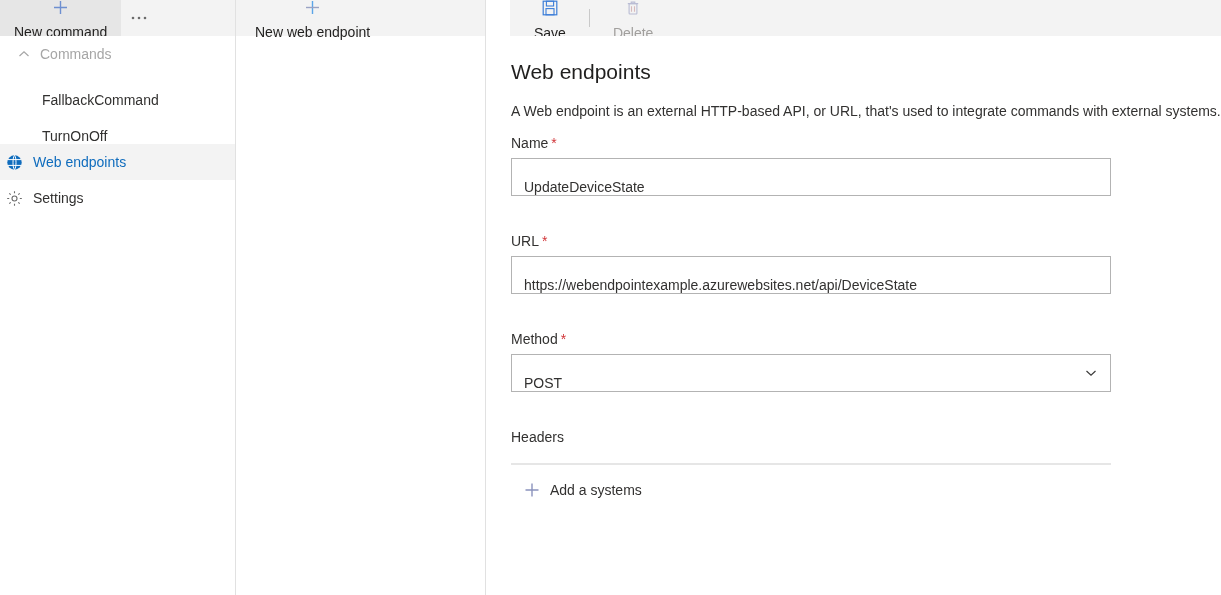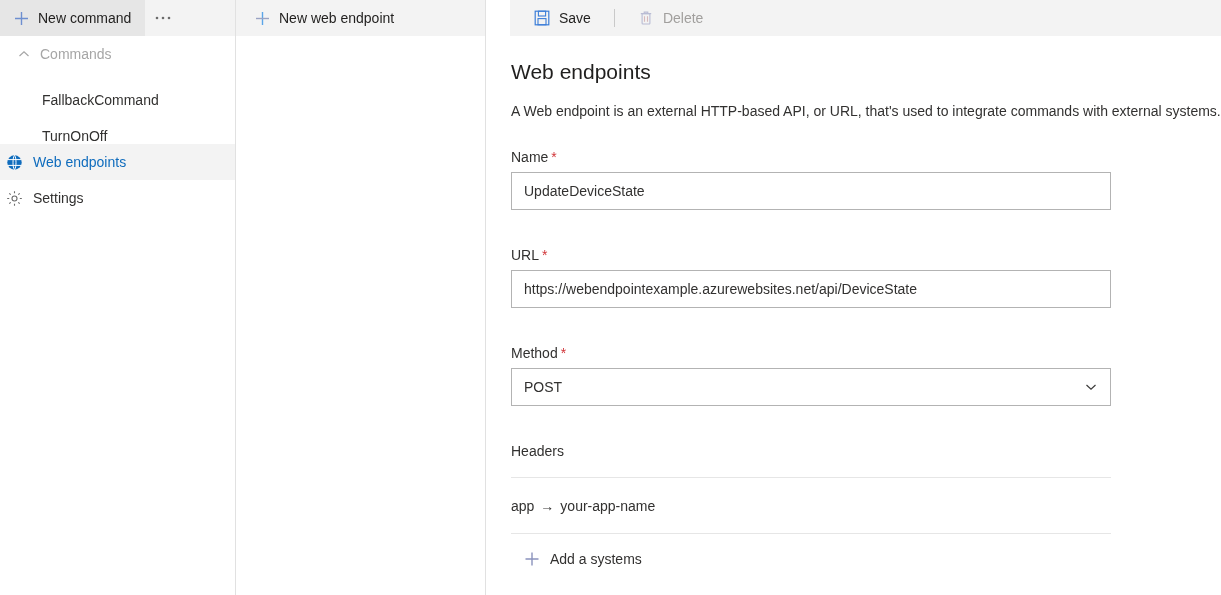--- a/index.html
+++ b/index.html
@@ -48,20 +48,21 @@
   .cmd-btn {
     display: flex;
     align-items: center;
     gap: 9px;
     height: 36px;
     padding: 0 14px;
     font-size: 14px;
     color: #201f1e;
     cursor: pointer;
     white-space: nowrap;
+    flex-direction: column;
   }
   .cmd-btn.active { background: #e6e6e6; }
   .cmd-btn.disabled { color: #a19f9d; cursor: default; }
 
   .cmd-ellipsis {
     display: flex;
     align-items: center;
     justify-content: center;
     width: 36px;
     height: 36px;
@@ -143,41 +144,41 @@
     color: #201f1e;
     line-height: 28px;
     margin-bottom: 15px;
   }
 
   .page-desc {
     font-size: 14px;
     color: #323130;
     line-height: 20px;
     white-space: nowrap;
-    margin-bottom: 27px;
+    margin-bottom: 13px;
   }
 
   .field { margin-bottom: 36px; }
 
   .field-label {
     font-size: 14px;
     color: #323130;
     line-height: 18px;
     margin-bottom: 6px;
   }
   .req { color: #d13438; margin-left: 3px; }
 
   .control {
     position: relative;
     width: 600px;
     height: 38px;
     border: 1px solid #b3b3b3;
     background: #ffffff;
     display: flex;
-    align-items: center;
+    align-items: flex-end;
     padding: 0 12px;
     font-size: 14px;
     color: #323130;
     cursor: text;
   }
   .control.select { cursor: pointer; padding-right: 44px; }
   .control .chev {
     position: absolute;
     right: 11px;
     top: 50%;
@@ -360,25 +361,20 @@
             <path d="M3.5 6l4.5 4.2L12.5 6" stroke="#3b3a39" stroke-width="1.2" fill="none"></path>
           </svg>
         </span>
       </div>
     </div>
 
     <div class="headers-section">
       <div class="headers-title">Headers</div>
       <div class="hr"></div>
 
-      <div class="header-row">
-        <span>app</span>
-        <span class="arrow">→</span>
-        <span>your-app-name</span>
-      </div>
 
       <div class="hr"></div>
 
       <div class="add-header">
         <span class="ico">
           <svg width="16" height="16" viewBox="0 0 16 16">
             <path d="M8 1.5v13M1.5 8h13" stroke="#8b93bd" stroke-width="1.4" fill="none"></path>
           </svg>
         </span>
         <span>Add a systems</span>

